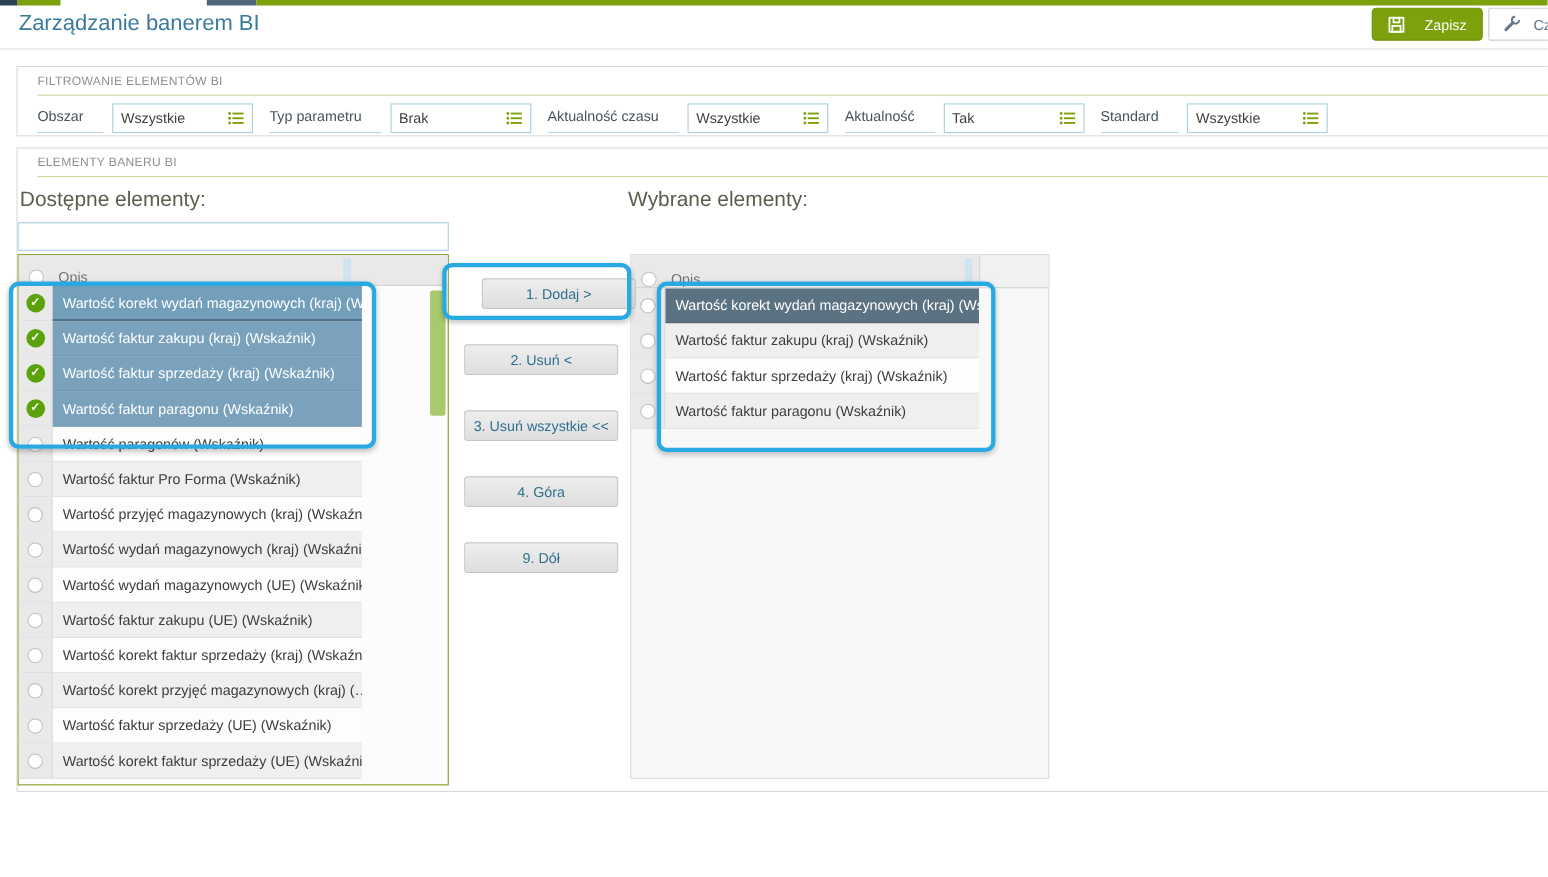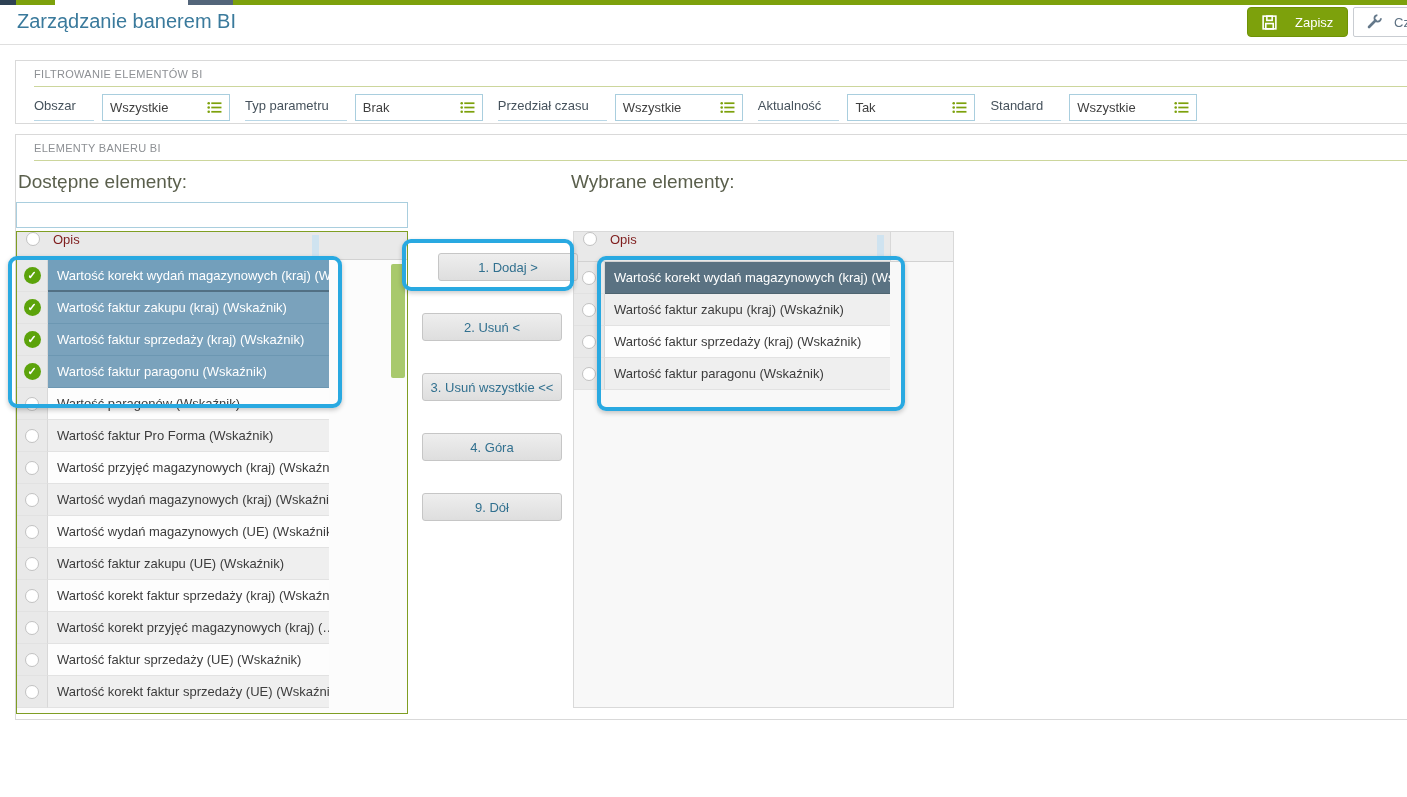--- a/index.html
+++ b/index.html
@@ -50,21 +50,21 @@
 
   .search-input{position:absolute;left:0;top:67px;width:392px;height:26px;border:1px solid #a9cede;
                 padding:0 6px;font:13px "Liberation Sans",sans-serif;color:#3f3f3f;outline:none}
 
   .avail-list{position:absolute;left:0;top:96px;width:392px;height:483px;background:#fcfcfc;
               border:1px solid var(--c-listborder)}
   .sel-panel{position:absolute;left:557px;top:96px;width:381px;height:477px;background:#f8f8f8;
              border:1px solid #d9d9d9}
 
   .list-header{position:relative;height:28px;background:#e9e9e9;border-bottom:1px solid #d2d2d2;
-               display:flex;align-items:flex-start;font-size:13px;color:#7f1d1d}
+               display:flex;align-items:flex-end;font-size:13px;color:#737373}
   .sel-panel .list-header{height:30px}
   .list-header .radio{margin-left:9px}
   .list-header .hdr-label{margin-left:13px}
   .sort-indicator{position:absolute;top:3px;bottom:3px;width:7px;background:#cfe3f0}
   .avail-list .sort-indicator{left:295px}
   .sel-panel .sort-indicator{left:303px}
   .extra-col{position:absolute;left:316px;right:0;top:0;bottom:0;background:#f1f1f1;border-left:1px solid #d8d8d8}
 
   .a-row,.s-row{height:32px;display:flex;cursor:pointer}
   .cell-check{width:31px;min-width:31px;background:#e9e9e9;border-right:1px solid #d8d8d8;
@@ -163,21 +163,21 @@
               <circle cx="1.6" cy="6" r="1.2"></circle>
               <circle cx="1.6" cy="10" r="1.2"></circle>
               <rect x="4" y="1.2" width="9.5" height="1.6"></rect>
               <rect x="4" y="5.2" width="9.5" height="1.6"></rect>
               <rect x="4" y="9.2" width="9.5" height="1.6"></rect>
             </svg>
           </span>
         </div>
       </div>
       <div class="f-item">
-        <span class="f-label">Przedział czasu</span>
+        <span class="f-label">Aktualność czasu</span>
         <div class="f-box">
           <span class="f-value">Wszystkie</span>
           <span class="f-licon">
             <svg width="15" height="13" viewBox="0 0 14 12" fill="currentColor">
               <circle cx="1.6" cy="2" r="1.2"></circle>
               <circle cx="1.6" cy="6" r="1.2"></circle>
               <circle cx="1.6" cy="10" r="1.2"></circle>
               <rect x="4" y="1.2" width="9.5" height="1.6"></rect>
               <rect x="4" y="5.2" width="9.5" height="1.6"></rect>
               <rect x="4" y="9.2" width="9.5" height="1.6"></rect>

